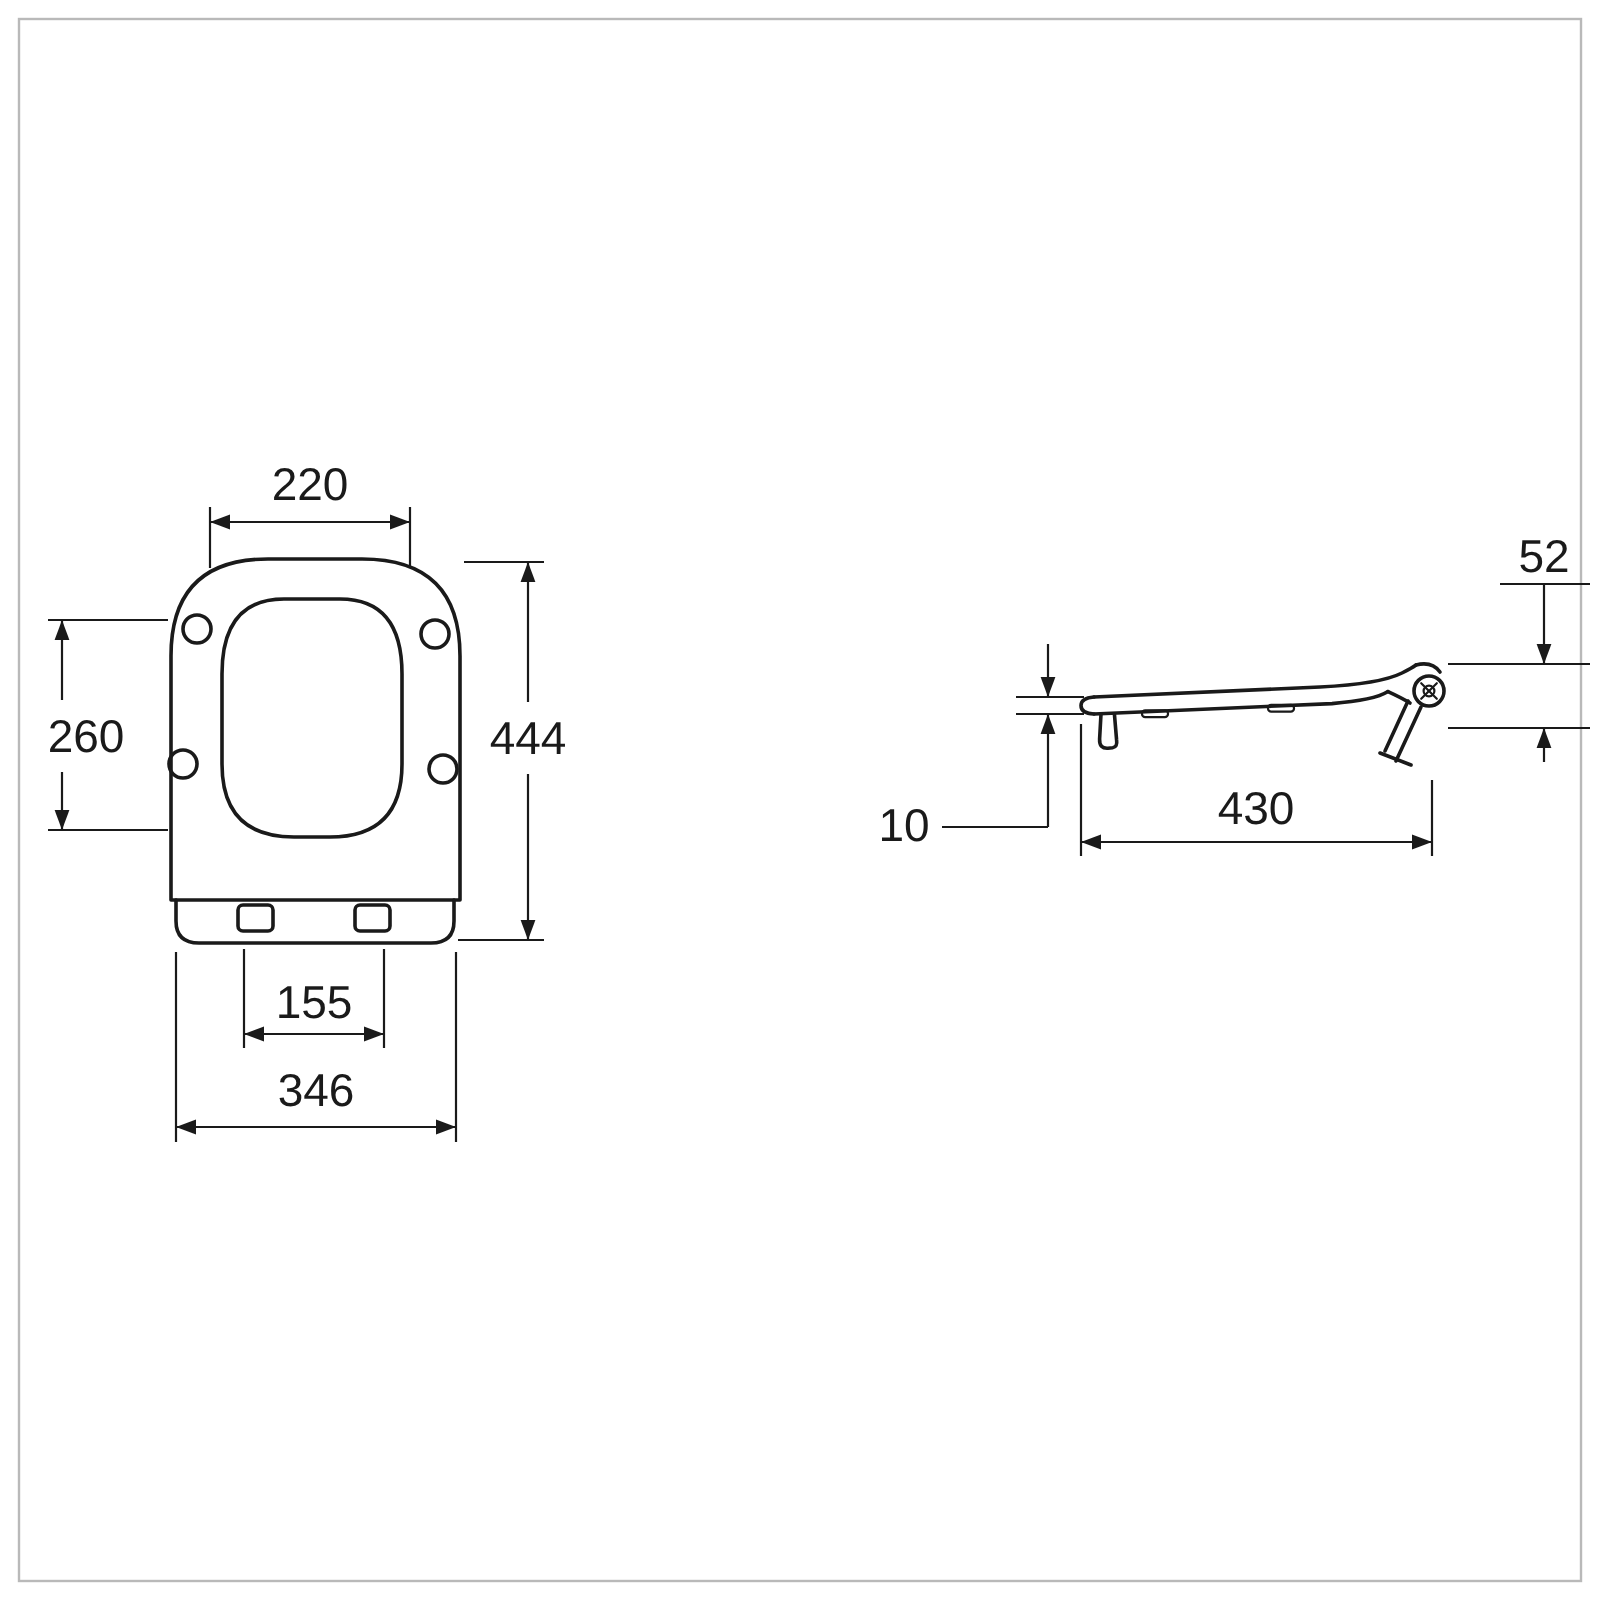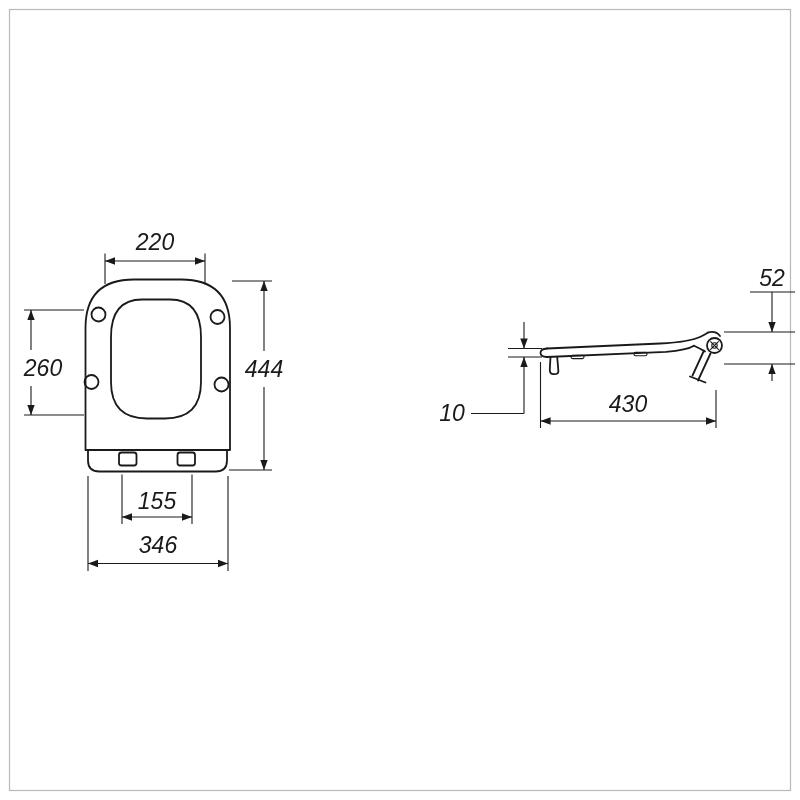--- a/index.html
+++ b/index.html
@@ -14,21 +14,20 @@
     background: var(--background);
     width: 800px;
     height: 800px;
     font-family: "Liberation Sans", sans-serif;
   }
   .stage {
     position: relative;
     width: 800px;
     height: 800px;
     background: var(--background);
-    font-style: italic;
   }
   svg { color: var(--line); display: block; }
   .frame { fill: none; stroke: var(--frame); stroke-width: 1.2; }
   .draw  { fill: none; stroke: var(--line); stroke-width: 1.8; stroke-linecap: round; stroke-linejoin: round; }
   .thin  { fill: none; stroke: var(--line); stroke-width: 1.1; stroke-linecap: round; }
   .dim   { fill: none; stroke: var(--dim_line); stroke-width: 1.1; }
   .dimtext {
     fill: var(--line);
     font-family: "Liberation Sans", sans-serif;
     font-size: 23px;

